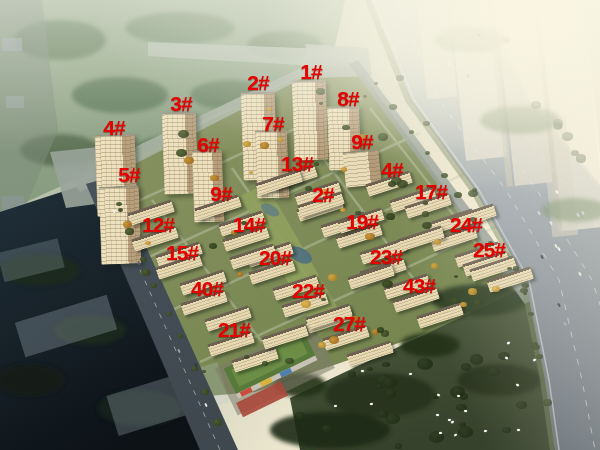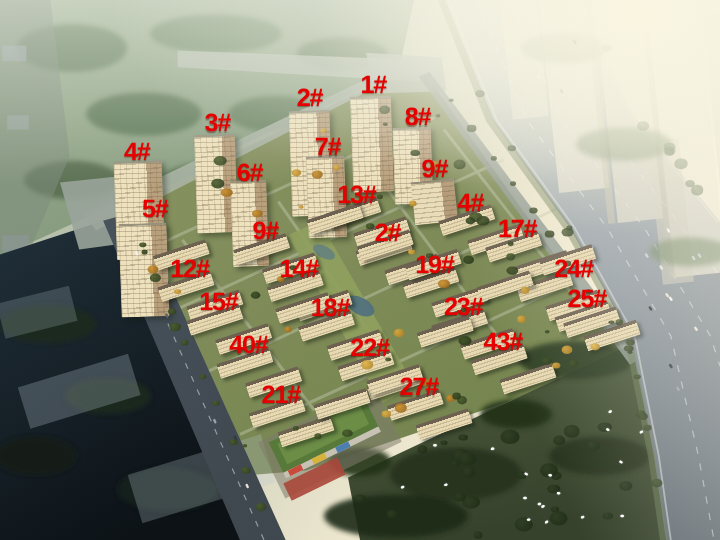--- a/index.html
+++ b/index.html
@@ -451,24 +451,24 @@
       <div class="bldg-label" style="left: 362px; top: 141px; color: rgb(230, 0, 0);">9#</div>
       <div class="bldg-label" style="left: 297px; top: 163px; color: rgb(230, 0, 0);">13#</div>
       <div class="bldg-label" style="left: 221px; top: 193px; color: rgb(230, 0, 0);">9#</div>
       <div class="bldg-label" style="left: 158px; top: 224px; color: rgb(230, 0, 0);">12#</div>
       <div class="bldg-label" style="left: 182px; top: 252px; color: rgb(230, 0, 0);">15#</div>
       <div class="bldg-label" style="left: 249px; top: 224px; color: rgb(230, 0, 0);">14#</div>
       <div class="bldg-label" style="left: 323px; top: 194px; color: rgb(230, 0, 0);">2#</div>
       <div class="bldg-label" style="left: 392px; top: 169px; color: rgb(230, 0, 0);">4#</div>
       <div class="bldg-label" style="left: 431px; top: 191px; color: rgb(230, 0, 0);">17#</div>
       <div class="bldg-label" style="left: 362px; top: 221px; color: rgb(230, 0, 0);">19#</div>
-      <div class="bldg-label" style="left: 275px; top: 257px; color: rgb(230, 0, 0);">18#</div>
+      <div class="bldg-label" style="left: 275px; top: 257px; color: rgb(230, 0, 0);">20#</div>
       <div class="bldg-label" style="left: 207px; top: 288px; color: rgb(230, 0, 0);">40#</div>
       <div class="bldg-label" style="left: 234px; top: 329px; color: rgb(230, 0, 0);">21#</div>
       <div class="bldg-label" style="left: 308px; top: 290px; color: rgb(230, 0, 0);">22#</div>
       <div class="bldg-label" style="left: 386px; top: 256px; color: rgb(230, 0, 0);">23#</div>
-      <div class="bldg-label" style="left: 478px; top: 224px; color: rgb(230, 0, 0);">24#</div>
+      <div class="bldg-label" style="left: 466px; top: 224px; color: rgb(230, 0, 0);">24#</div>
       <div class="bldg-label" style="left: 489px; top: 249px; color: rgb(230, 0, 0);">25#</div>
       <div class="bldg-label" style="left: 419px; top: 285px; color: rgb(230, 0, 0);">43#</div>
       <div class="bldg-label" style="left: 349px; top: 323px; color: rgb(230, 0, 0);">27#</div>
     </div>
 
 </div>
 
 </body></html>

